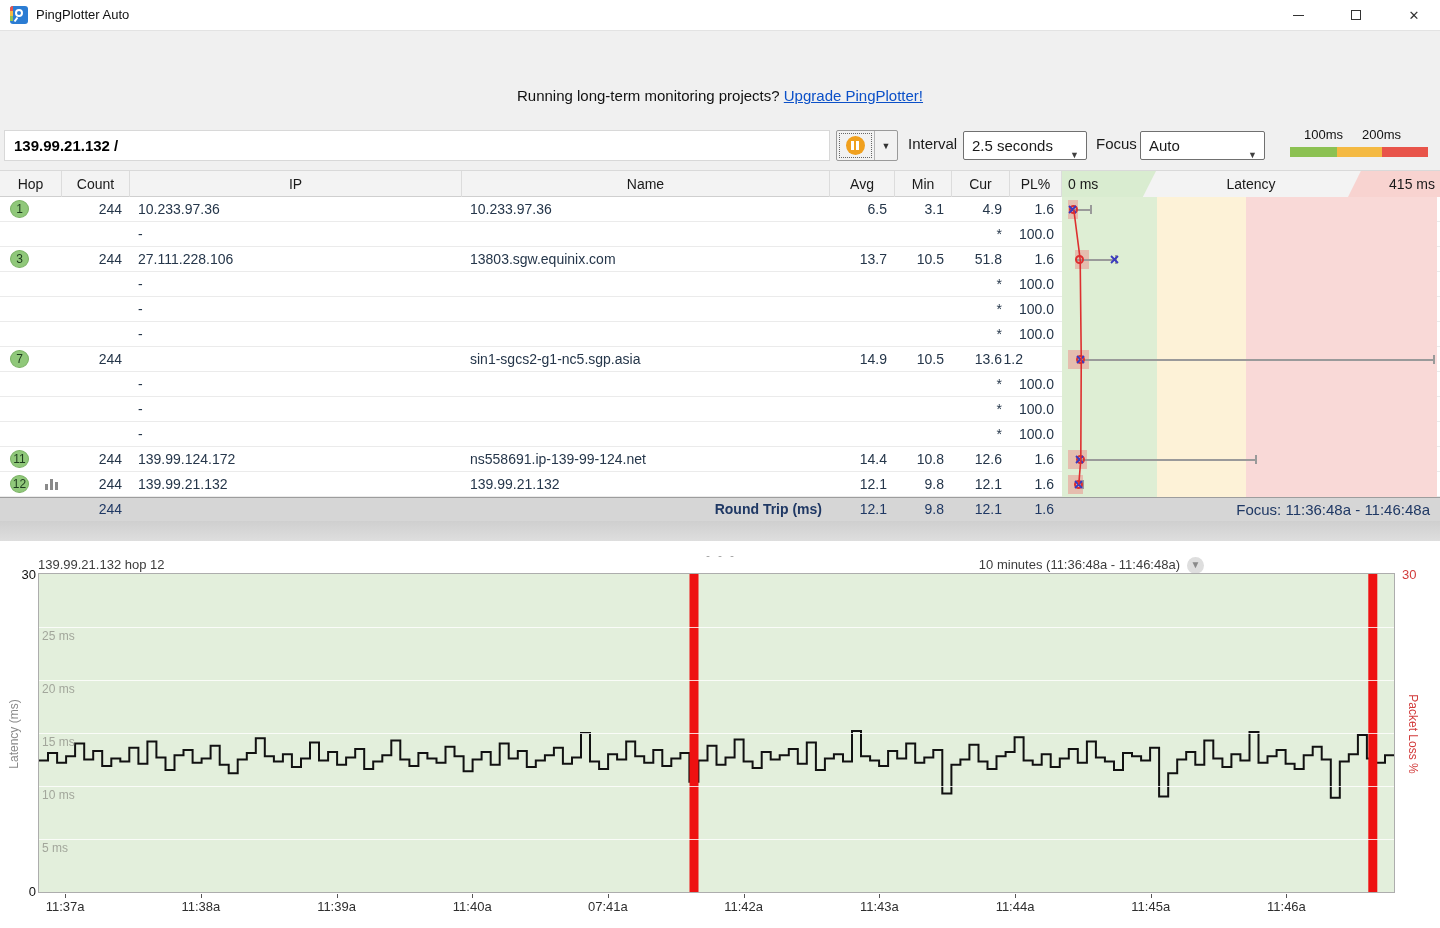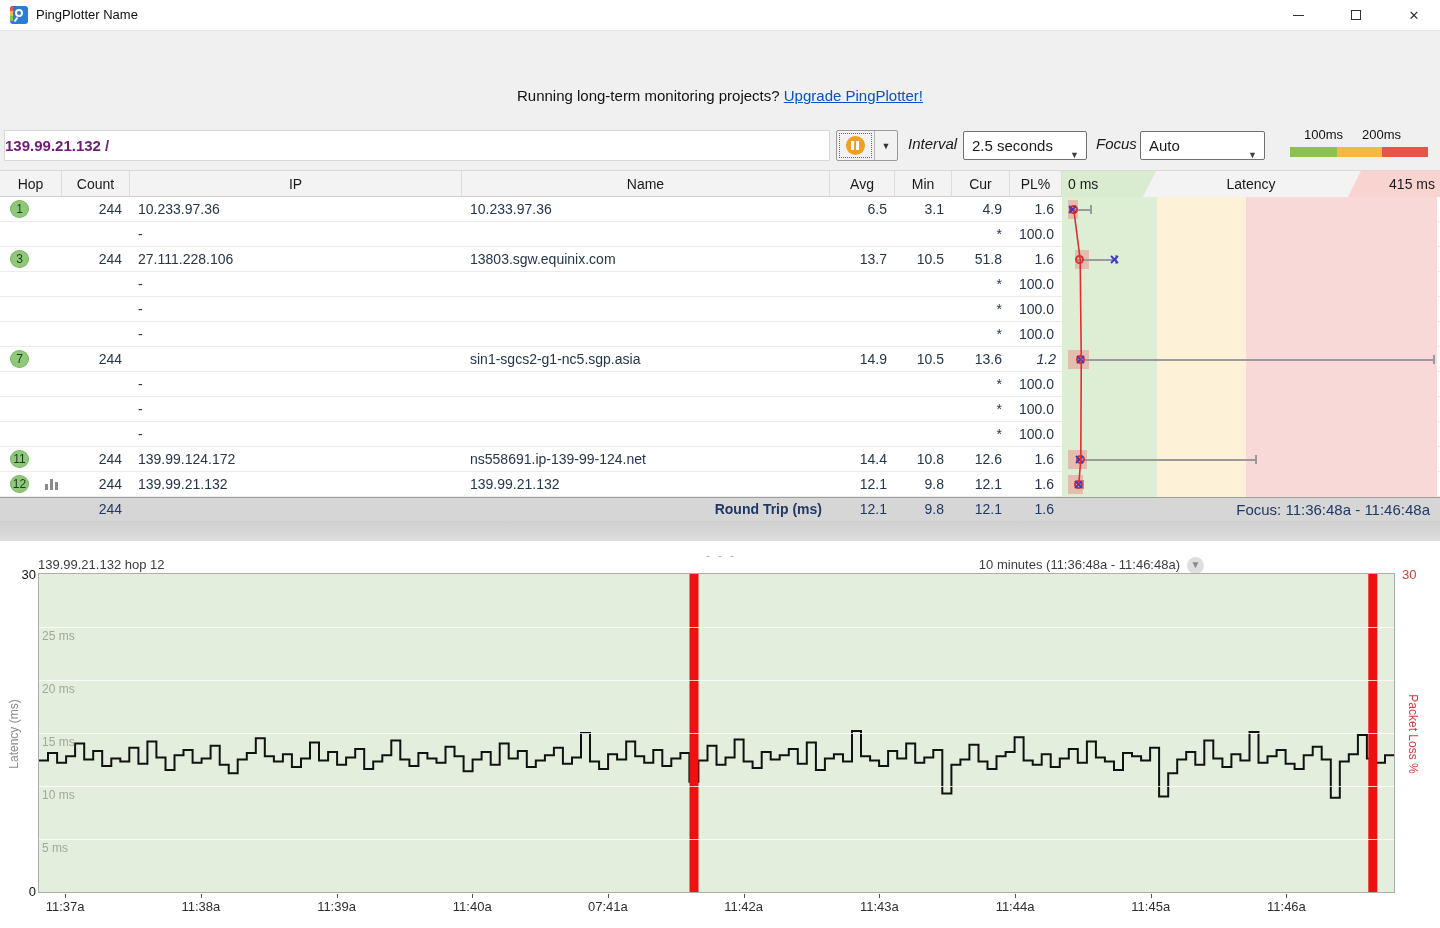--- a/index.html
+++ b/index.html
@@ -28,33 +28,33 @@
   #chrome { left:0; top:30px; width:1440px; height:140px; background:#f0f0f0;
     border-top:1px solid #e3e3e3; }
   #menubar { left:0; top:8px; width:1440px; height:26px; }
   .menu-item { position:absolute; top:3px; font-size:15px; color:#1a1a1a; }
   #banner { left:0; top:56px; width:1440px; height:22px; text-align:center;
     font-size:15px; color:#111; }
   #banner a { color:#0b50c8; text-decoration:underline; }
 
   
   #target-box { left:4px; top:99px; width:826px; height:31px; background:#fff;
-    border:1px solid #d8d8d8; font-size:15px; font-weight:bold; color:#701a75;
-    line-height:29px; }
+    border:1px solid #d8d8d8; font-size:15px; font-weight:bold; color:#000000;
+    line-height:29px; padding-left:9px; }
   #pause-btn { left:836px; top:99px; width:62px; height:31px; background:#f2f2f2;
     border:1px solid #9a9a9a; border-radius:2px; display:flex; }
   #pause-main { width:38px; height:29px; position:relative; border-right:1px solid #b5b5b5; }
   #pause-focus { position:absolute; left:2px; top:2px; right:2px; bottom:2px;
     border:1px dotted #666; }
   #pause-circle { position:absolute; left:9px; top:5px; width:19px; height:19px;
     border-radius:50%; background:#f0a01e; }
   #pause-circle .bar { position:absolute; top:5px; width:3px; height:9px; background:#fff; }
   #pause-drop { width:22px; display:flex; align-items:center; justify-content:center;
     font-size:9px; color:#333; }
-  .tb-label { position:absolute; top:104px; font-size:15px; color:#1a1a1a;font-style:italic; }
+  .tb-label { position:absolute; top:104px; font-size:15px; color:#1a1a1a; }
   .tb-select { position:absolute; top:100px; height:29px; background:#fff;
     border:1px solid #707070; border-radius:2px; font-size:15px; color:#1a1a1a;
     line-height:27px; padding-left:8px; }
   .tb-select .arrow { position:absolute; right:7px; top:10px; font-size:9px; color:#404040; }
   #legend { left:1290px; top:96px; width:138px; height:40px; }
   .legend-lab { position:absolute; top:0; font-size:13px; color:#111; }
   #legend-bar { position:absolute; top:20px; left:0; width:138px; height:10px; display:flex; }
   #legend-bar div { height:10px; }
 
   
@@ -132,21 +132,21 @@
 <div id="app">
 
   <div id="titlebar" class="abs">
     <div id="app-icon" class="abs">
       <span class="stripe" style="top:0;background:#e8544a"></span>
       <span class="stripe" style="top:5px;background:#f4b942"></span>
       <span class="stripe" style="top:10px;background:#8cc152"></span>
       <span class="lens"></span>
         <span class="handle"></span>
     </div>
-    <div id="win-title" class="abs">PingPlotter Name</div>
+    <div id="win-title" class="abs">PingPlotter Auto</div>
     <div id="btn-min" class="abs win-btn">
         <span class="lineglyph"></span>
       </div>
     <div id="btn-max" class="abs win-btn">
         <span class="boxglyph"></span>
       </div>
     <div id="btn-close" class="abs win-btn">
         <span>✕</span>
       </div>
   </div>
@@ -308,21 +308,21 @@
             <div class="band" style="left: 183.831px; width: 191.169px; background: rgb(249, 217, 215);"></div>
           </div>
         </div>
         <div class="trow" style="top: 150px;">
           <div class="hopmark">7</div>
           <div class="cell c-right" style="left: 62px; width: 60px;">244</div>
           <div class="cell" style="left: 470px; width: 356px;">sin1-sgcs2-g1-nc5.sgp.asia</div>
           <div class="cell c-right" style="left: 830px; width: 57px;">14.9</div>
           <div class="cell c-right" style="left: 895px; width: 49px;">10.5</div>
           <div class="cell c-right" style="left: 952px; width: 50px;">13.6</div>
-          <div class="cell c-right" style="left: 1012px; width: 44px; font-style: italic;">1.2</div>
+          <div class="cell c-right" style="left: 979px; width: 44px;">1.2</div>
           <div class="latcell">
             <div class="band" style="left: 0px; width: 94.9157px; background: rgb(222, 238, 212);"></div>
             <div class="band" style="left: 94.9157px; width: 88.9157px; background: rgb(253, 242, 215);"></div>
             <div class="band" style="left: 183.831px; width: 191.169px; background: rgb(249, 217, 215);"></div>
             <div class="lat-box" style="left: 6px; width: 21.3398px;"></div>
             <div class="lat-range" style="left: 15.3361px; width: 355.218px;"></div>
             <div class="lat-cap" style="left: 370.554px;"></div>
             <div class="lat-avg" style="left: 14.2484px;"></div>
             <svg class="lat-cur" viewBox="0 0 11 11" style="left: 12.5925px;">
               <path d="M2 2 L9 9 M9 2 L2 9" stroke="#3a3ac0" stroke-width="1.8" fill="none"></path>

